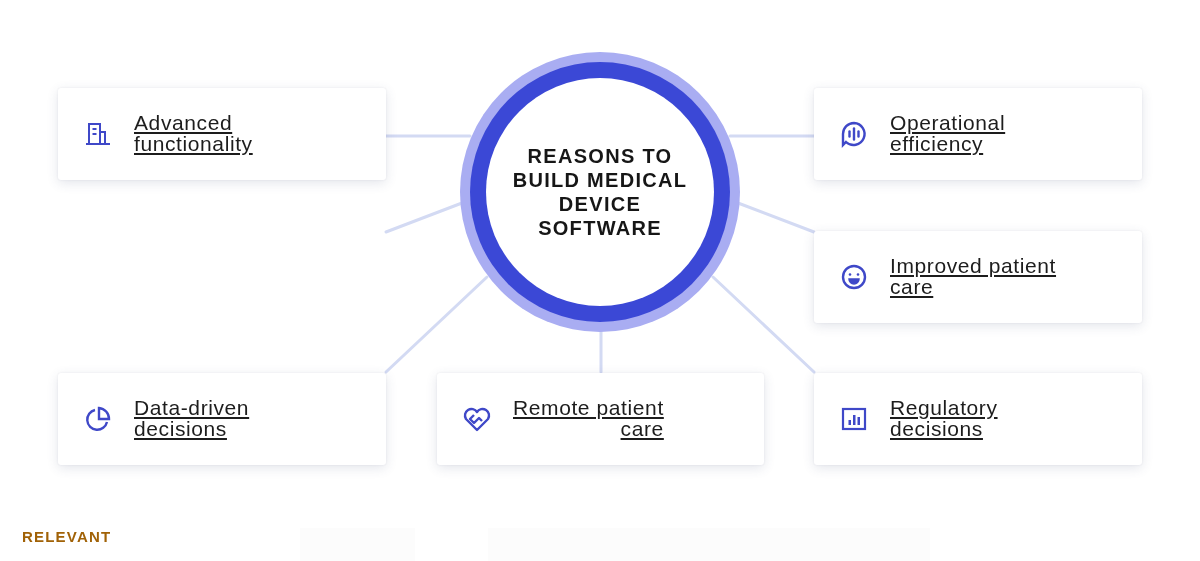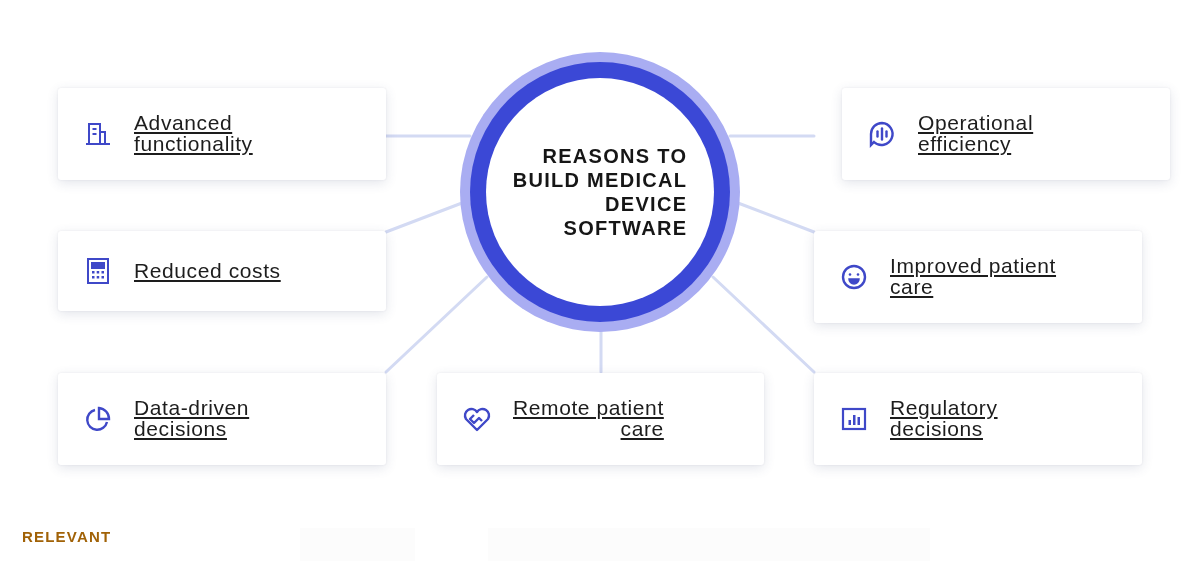--- a/index.html
+++ b/index.html
@@ -41,21 +41,21 @@
       border-radius: 50%;
       background: #3b48d6;
     }
     .hub-inner {
       position: absolute;
       left: 16px; top: 16px;
       width: 228px; height: 228px;
       border-radius: 50%;
       background: #ffffff;
       display: flex; align-items: center; justify-content: center;
-      text-align: right;
+      text-align: center;
     }
     .hub-title {
       font-size: 20px;
       line-height: 24px;
       font-weight: 700;
       letter-spacing: 1.3px;
       color: #161616;
       white-space: pre-line;
     }
     .brand {
@@ -92,37 +92,20 @@
         <line x1="9.5" y1="10" x2="13.5" y2="10"></line>
         <line x1="9.5" y1="15" x2="13.5" y2="15"></line>
         <polyline points="17,13 22,13 22,25"></polyline>
         <line x1="3" y1="25" x2="27" y2="25"></line>
       </svg>
     </span>
     <span class="label" style="top:24px;">Advanced
 functionality</span>
   </div>
 
-  <div class="card" style="left:58px; top:231px; width:328px; height:80px;">
-    <span class="icon">
-      <svg width="30" height="30" viewBox="0 0 30 30" fill="none" stroke="#3f48c8" stroke-width="2">
-        <rect x="5" y="3" width="20" height="24"></rect>
-        <rect x="9" y="7" width="12" height="5" fill="#3f48c8"></rect>
-        <g fill="#3f48c8" stroke="none">
-          <rect x="9" y="15" width="2.5" height="2.5"></rect>
-          <rect x="13.7" y="15" width="2.5" height="2.5"></rect>
-          <rect x="18.5" y="15" width="2.5" height="2.5"></rect>
-          <rect x="9" y="20" width="2.5" height="2.5"></rect>
-          <rect x="13.7" y="20" width="2.5" height="2.5"></rect>
-          <rect x="18.5" y="20" width="2.5" height="2.5"></rect>
-        </g>
-      </svg>
-    </span>
-    <span class="label" style="top:29px;">Reduced costs</span>
-  </div>
 
   <div class="card" style="left:58px; top:373px; width:328px; height:92px;">
     <span class="icon">
       <svg width="30" height="30" viewBox="0 0 30 30" fill="none" stroke="#3f48c8" stroke-width="2.4">
         <path d="M12 6 A10 10 0 1 0 24 18"></path>
         <path d="M16 4 L16 15 L26 15 A11 11 0 0 0 16 4 Z"></path>
       </svg>
     </span>
     <span class="label" style="top:24px;">Data-driven
 decisions</span>
@@ -132,21 +115,21 @@
     <span class="icon">
       <svg width="32" height="30" viewBox="0 0 32 30" fill="none" stroke="#3f48c8" stroke-width="2.4" stroke-linejoin="round">
         <path d="M16 26 L5 15 A6 6 0 0 1 16 8 A6 6 0 0 1 27 15 Z"></path>
         <path d="M13 11 L9 15 L13 19 L18 14 L21 17"></path>
       </svg>
     </span>
     <span class="label" style="top:24px;text-align:right;">Remote patient
 care</span>
   </div>
 
-  <div class="card" style="left:842px; top:88px; width:328px; height:92px;">
+  <div class="card" style="left:814px; top:88px; width:328px; height:92px;">
     <span class="icon">
       <svg width="30" height="30" viewBox="0 0 30 30" fill="none" stroke="#3f48c8" stroke-width="2.4" stroke-linecap="round">
         <path d="M15 4 A11 11 0 1 1 7 23 L4 26 L4 15 A11 11 0 0 1 15 4 Z"></path>
         <line x1="10.5" y1="12.5" x2="10.5" y2="17.5"></line>
         <line x1="15" y1="9.5" x2="15" y2="20.5"></line>
         <line x1="19.5" y1="12.5" x2="19.5" y2="17.5"></line>
       </svg>
     </span>
     <span class="label" style="top:24px;">Operational
 efficiency</span>

